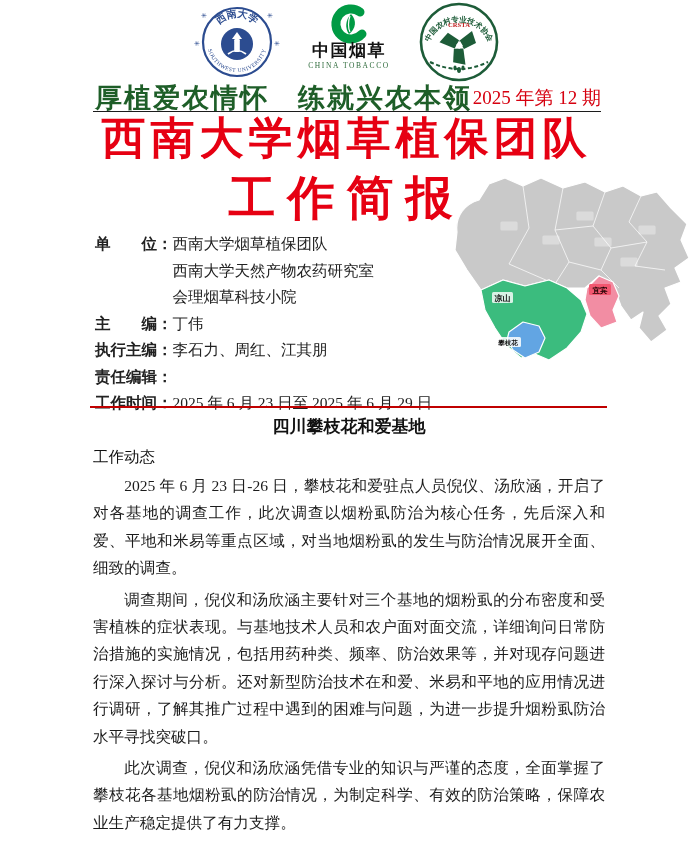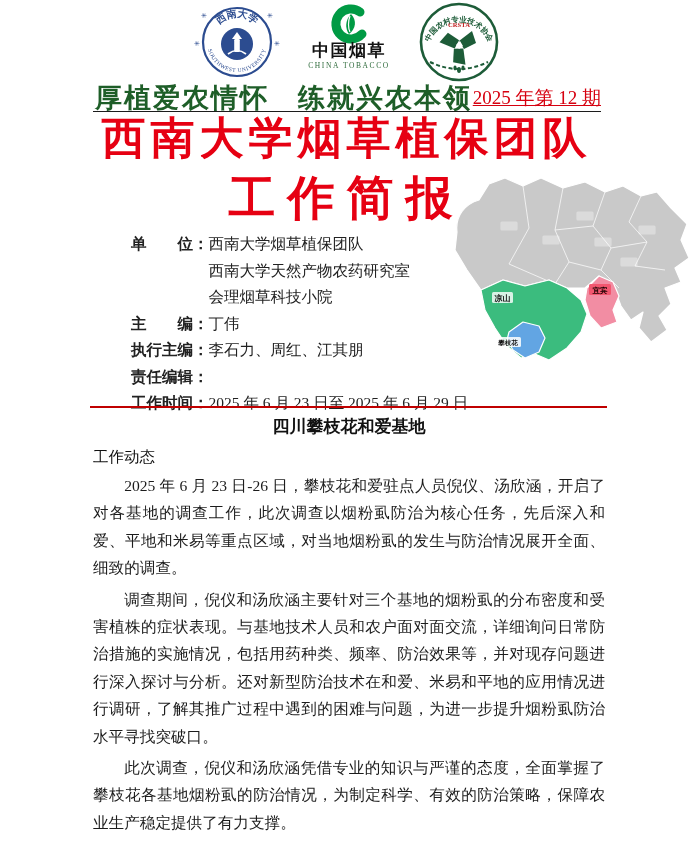--- a/index.html
+++ b/index.html
@@ -7,35 +7,35 @@
     position:relative;width:693px;height:842px;background:#fff;overflow:hidden;
     font-family:"Liberation Serif","DejaVu Serif",serif;color:#222;
   }
   
   .logos-row{position:absolute;top:3px;left:0;right:0;height:78px;
     display:flex;justify-content:center;align-items:center;gap:16px;}
   .logo{flex:0 0 auto;}
   .slogan-row{position:absolute;top:80px;left:95px;right:92px;
     display:flex;justify-content:space-between;align-items:center;}
   .slogan{color:#1e5e28;font-weight:bold;font-size:27px;letter-spacing:2px;}
-  .issue{color:#d6000f;font-size:19px;text-decoration:underline;}
+  .issue{color:#d6000f;font-size:19px;}
   .rule-black{position:absolute;top:111px;left:93px;right:92px;height:0;
     border-top:1.6px solid #1c1c1c;}
   
   .title-block{position:absolute;top:113px;left:0;right:0;text-align:center;
     color:#e60012;font-weight:bold;}
   .title-line1{font-size:44px;letter-spacing:5px;line-height:1.18;}
   .title-line2{font-size:47px;letter-spacing:12px;line-height:1.18;margin-top:6px;}
   
   .sichuan-map{position:absolute;top:170px;left:443px;width:250px;height:196px;}
   
   .info-block{position:absolute;top:231px;left:95px;width:420px;
     font-size:15.5px;line-height:26.5px;}
   .info-row{display:flex;align-items:flex-start;}
-  .info-label{font-weight:bold;white-space:pre;flex:0 0 auto;margin-left:36px;}
+  .info-label{font-weight:bold;white-space:pre;flex:0 0 auto;}
   .info-values{flex:1 1 auto;}
   
   .rule-red{position:absolute;top:406px;left:90px;right:86px;height:0;
     border-top:2.2px solid #c00000;}
   
   .article{position:absolute;top:415px;left:93px;right:88px;}
   .section-heading{font-family:Liberation Sans, sans-serif;
     font-weight:bold;font-size:17px;text-align:center;color:#111;}
   .section-subheading{font-family:"Liberation Sans","DejaVu Sans",sans-serif;
     font-weight:normal;font-size:15.5px;margin-top:9px;color:#111;}

